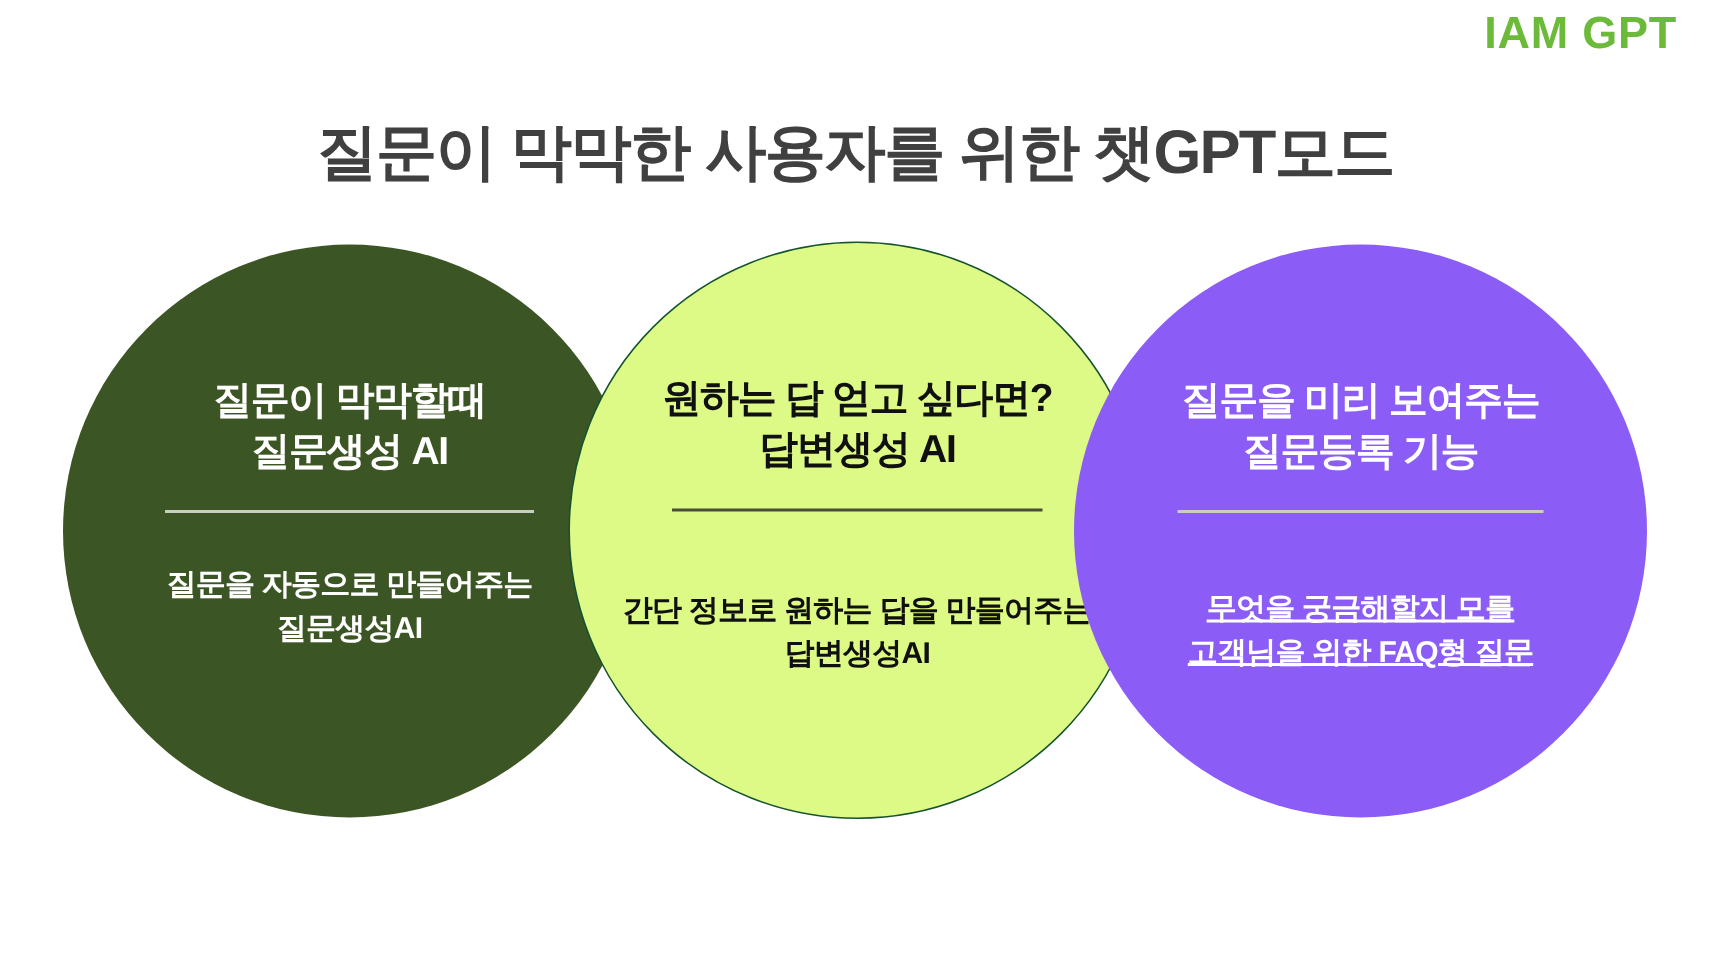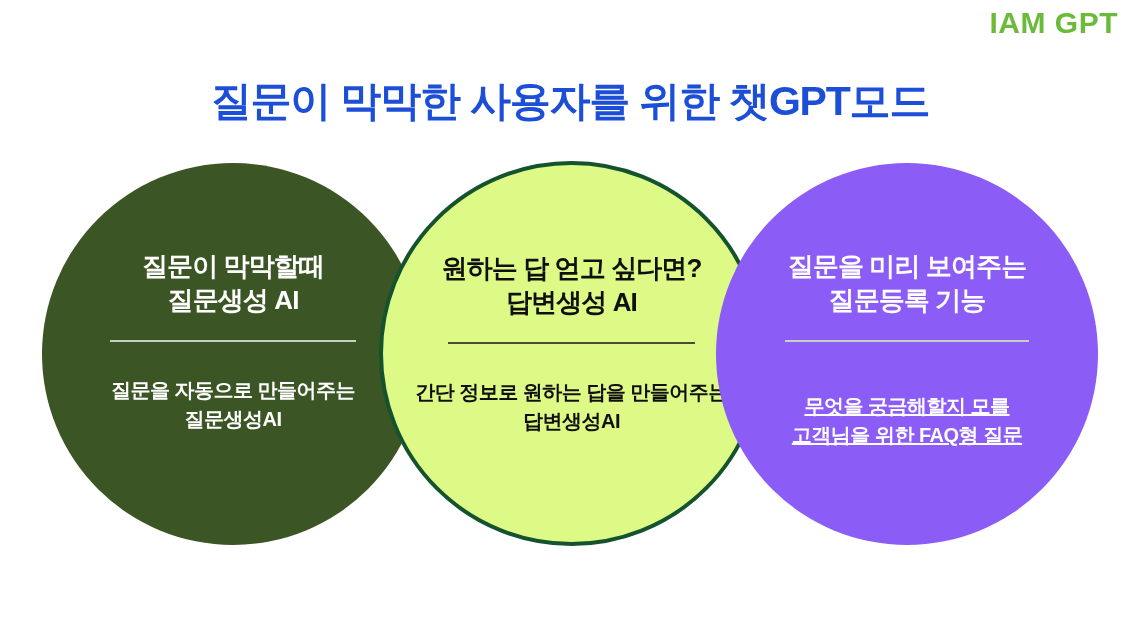--- a/index.html
+++ b/index.html
@@ -38,21 +38,21 @@
 
   
   .slide-title {
     position: absolute;
     top: 50px;
     left: 0;
     width: 1140px;
     text-align: center;
     font-size: 41px;
     font-weight: bold;
-    color: #1d4ed8;
+    color: #404040;
     letter-spacing: -1.2px;
     line-height: 1.2;
     white-space: nowrap;
   }
 
   
   .venn {
     position: absolute;
     top: 0;
     left: 0;
@@ -89,21 +89,21 @@
     background: #3c5524;
     z-index: 1;
   }
   
   #circle-center {
     left: 379px;
     top: 161px;
     width: 385px;
     height: 385px;
     background: #ddfa86;
-    border: 4px solid #14532d;
+    border: 1px solid #14532d;
     z-index: 2;
   }
   
   #circle-right {
     left: 716px;
     top: 163px;
     width: 382px;
     height: 382px;
     background: #8b5cf6;
     z-index: 3;
@@ -135,21 +135,21 @@
   
   #circle-left .circle-inner  { padding-top: 86px; }
   #circle-left .circle-heading { color: #ffffff; }
   #circle-left .divider { width: 246px; background: #c9cfc0; margin-top: 22px; }
   #circle-left .circle-body { color: #ffffff; margin-top: 34px; }
 
   
   #circle-center .circle-inner { padding-top: 86px; }
   #circle-center .circle-heading { color: #101010; }
   #circle-center .divider { width: 247px; background: #4c4c36; margin-top: 22px; }
-  #circle-center .circle-body { color: #101010; margin-top: 34px; }
+  #circle-center .circle-body { color: #101010; margin-top: 52px; }
 
   
   #circle-right .circle-inner { padding-top: 86px; }
   #circle-right .circle-heading { color: #ffffff; }
   #circle-right .divider { width: 244px; background: #c9cfc0; margin-top: 22px; }
   #circle-right .circle-body { color: #ffffff; margin-top: 50px; text-decoration: underline; }
 </style>
 </head>
 <body>
 

